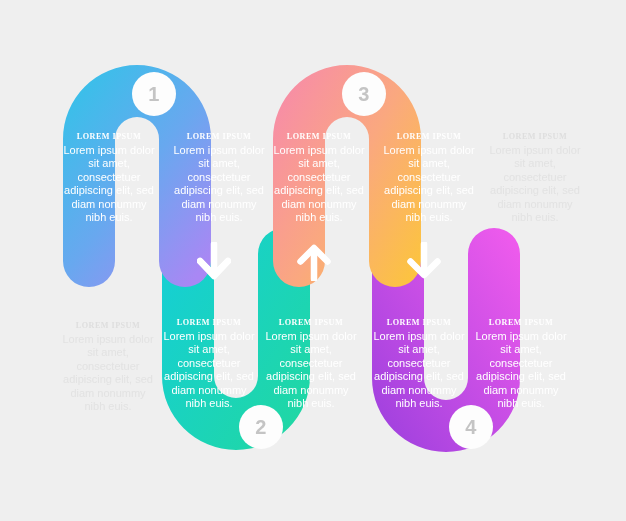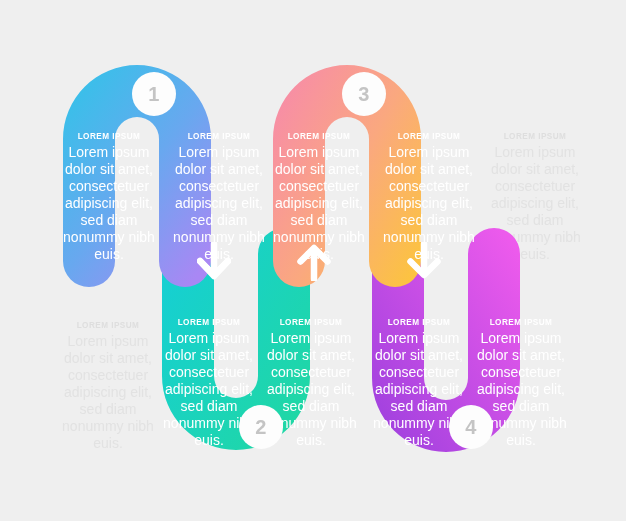--- a/index.html
+++ b/index.html
@@ -38,24 +38,25 @@
     line-height: 1.22;
     -webkit-font-smoothing: antialiased;
   }
   .txt .hd {
     display: block;
     font-size: 8.2px;
     font-weight: bold;
     letter-spacing: 0.45px;
     margin-bottom: 2px;
     white-space: nowrap;
+    font-family: Liberation Serif, serif;
   }
   .txt .bd {
     display: block;
-    font-size: 14px;
+    font-size: 11px;
     font-weight: normal;
   }
   .txt.light .hd, .txt.light .bd { color: #ffffff; }
   .txt.ghost .hd { color: #dedede; }
   .txt.ghost .bd { color: #e2e2e2; }
 
   
   .badge {
     position: absolute;
     width: 44px;

